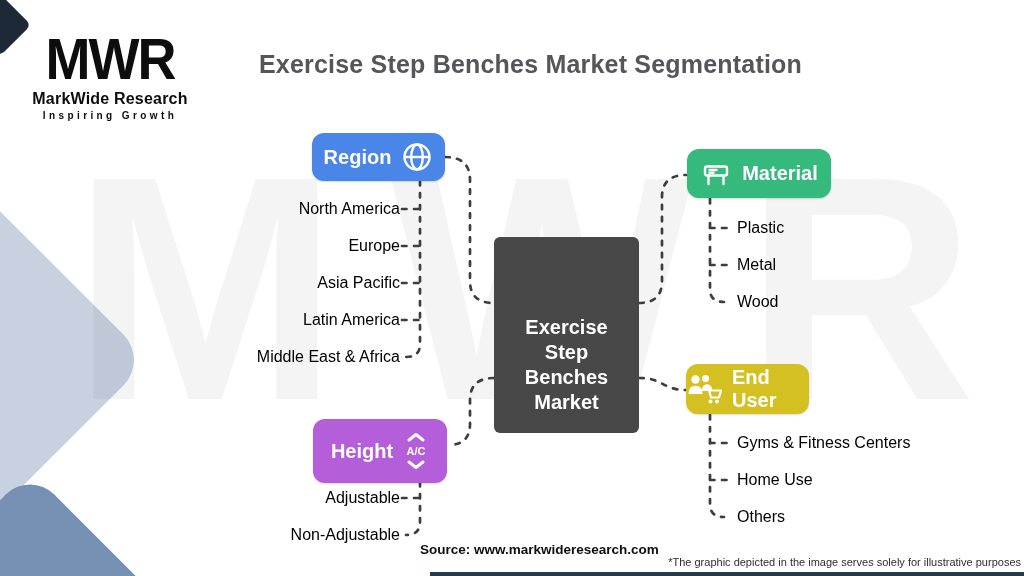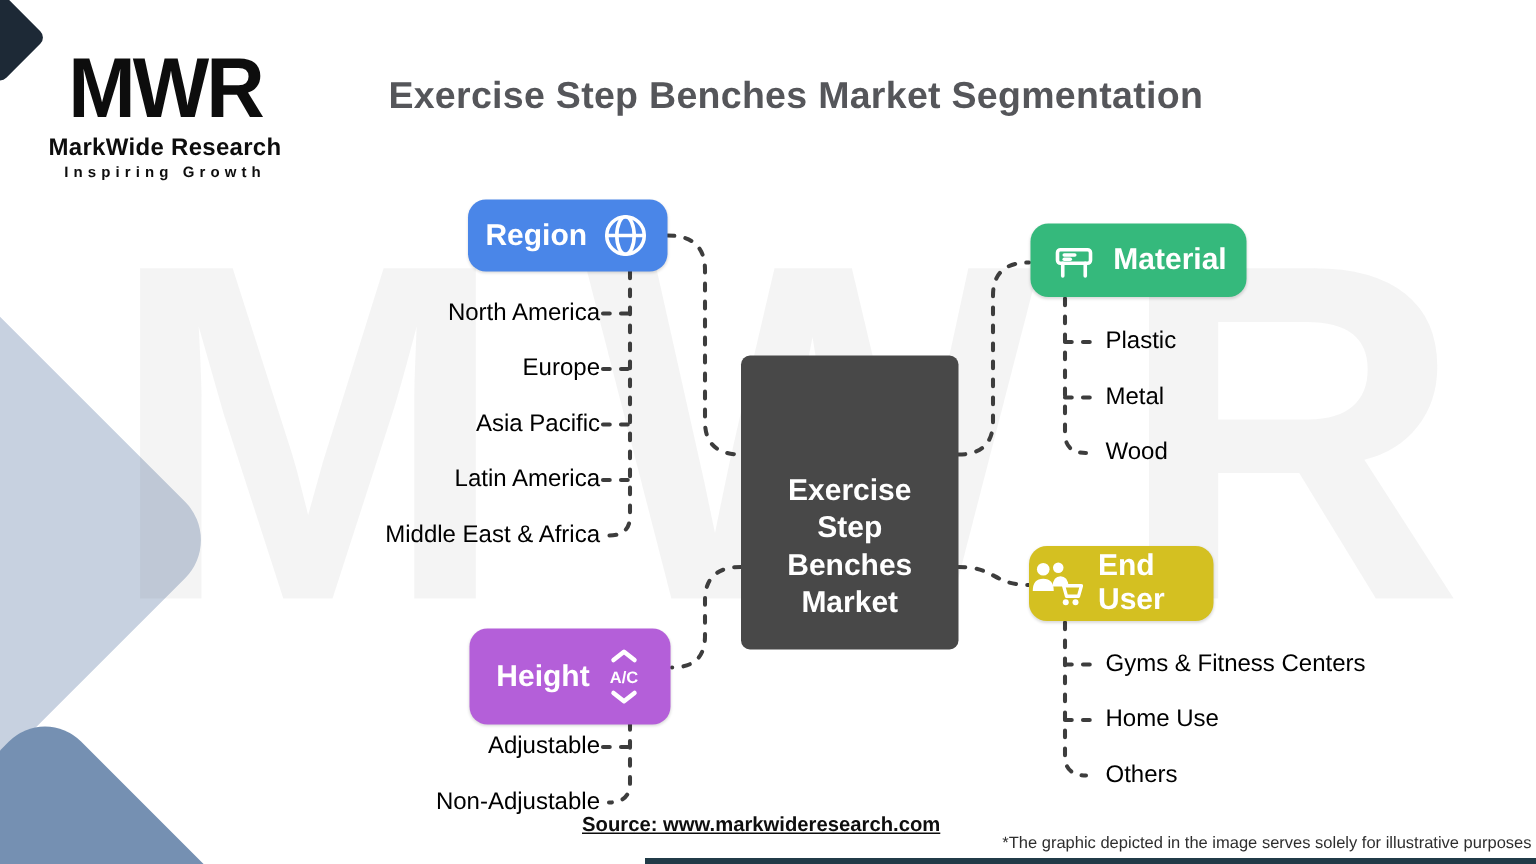--- a/index.html
+++ b/index.html
@@ -50,21 +50,21 @@
     color:#fff;font-size:20px;font-weight:700;line-height:25px;text-align:center;
   }
   
   .item{
     position:absolute;z-index:3;height:26px;line-height:26px;
     font-size:16px;color:#000000;white-space:nowrap;
   }
   .item.left{right:624px;text-align:right;}
   .item.right{left:737px;text-align:left;}
   
-  #source-text{position:absolute;z-index:3;left:388px;top:542px;font-size:13.5px;font-weight:700;color:#0e0e0e;text-decoration:underline;}
+  #source-text{position:absolute;z-index:3;left:420px;top:542px;font-size:13.5px;font-weight:700;color:#0e0e0e;}
   #disclaimer-text{position:absolute;z-index:3;right:3px;top:556px;font-size:11px;color:#2e2e2e;}
 </style>
 </head>
 <body>
 
 <div id="stage">
 
   <div class="shape" id="corner-accent"></div>
   <div class="shape" id="left-diamond"></div>
   <div class="shape" id="bottom-left-diamond"></div>

